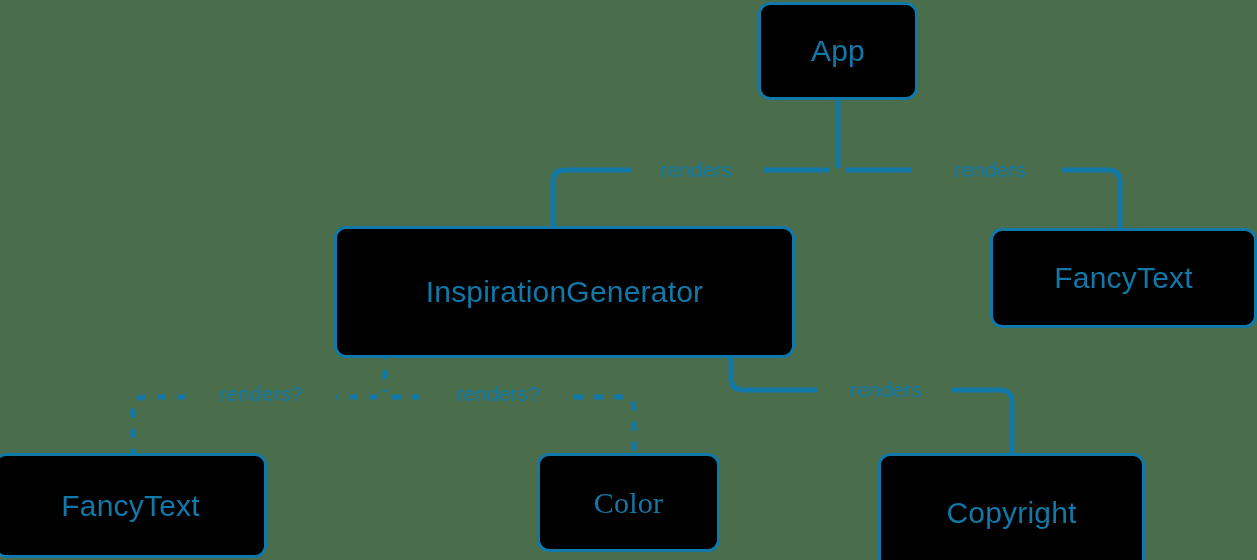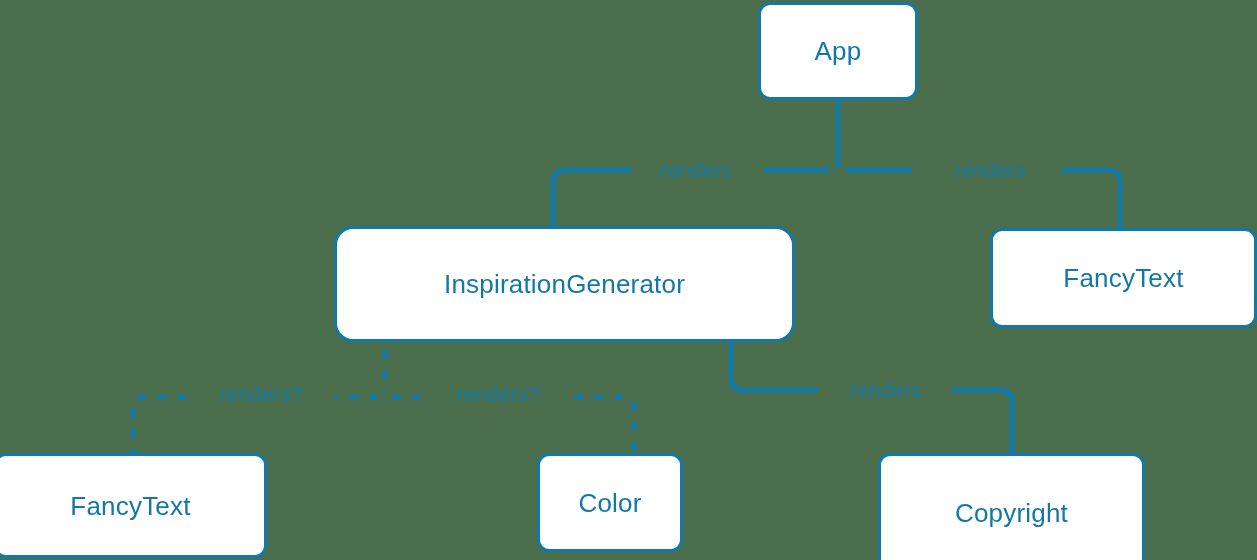--- a/index.html
+++ b/index.html
@@ -20,30 +20,30 @@
   }
   #edge-layer {
     position: absolute;
     left: 0;
     top: 0;
     width: 1257px;
     height: 560px;
   }
   .node {
     position: absolute;
-    background: #ffffff;
+    background: #000000;
     border: 3px solid #1278a8;
     border-radius: 12px;
     box-sizing: border-box;
     display: flex;
     align-items: center;
     justify-content: center;
     color: #1278a8;
     font-family: "Liberation Sans", sans-serif;
-    font-size: 26px;
+    font-size: 30px;
     font-weight: 400;
     letter-spacing: 0.2px;
     white-space: nowrap;
     z-index: 2;
   }
   .node-label {
     color: #1278a8;
     line-height: 1;
   }
   .edge-label {
@@ -53,24 +53,24 @@
     font-size: 21px;
     font-weight: 400;
     white-space: nowrap;
     z-index: 3;
     transform: translate(-50%, -50%);
     letter-spacing: 0.1px;
   }
 
   
   #node-app            { left: 758px;  top: 2px;   width: 160px; height: 98px; }
-  #node-inspiration    { left: 334px;  top: 226px; width: 461px; height: 116px; border-radius: 19px; }
+  #node-inspiration    { left: 334px;  top: 226px; width: 461px; height: 132px; }
   #node-fancytext-top  { left: 990px;  top: 228px; width: 267px; height: 100px; }
   #node-fancytext-bot  { left: -6px;   top: 453px; width: 273px; height: 105px; }
-  #node-color          { left: 537px;  top: 453px; width: 146px; height: 99px; }
+  #node-color          { left: 537px;  top: 453px; width: 183px; height: 99px; font-family: Liberation Serif, serif; }
   #node-copyright      { left: 878px;  top: 453px; width: 267px; height: 119px; }
 </style>
 </head>
 <body>
 
 <div id="diagram-root">
 
   <svg id="edge-layer" width="1257" height="560" viewBox="0 0 1257 560" fill="none" xmlns="http://www.w3.org/2000/svg">
 
     <path d="M 838 100 L 838 168" stroke="#1278a8" stroke-width="5" fill="none" stroke-linecap="butt"></path>

